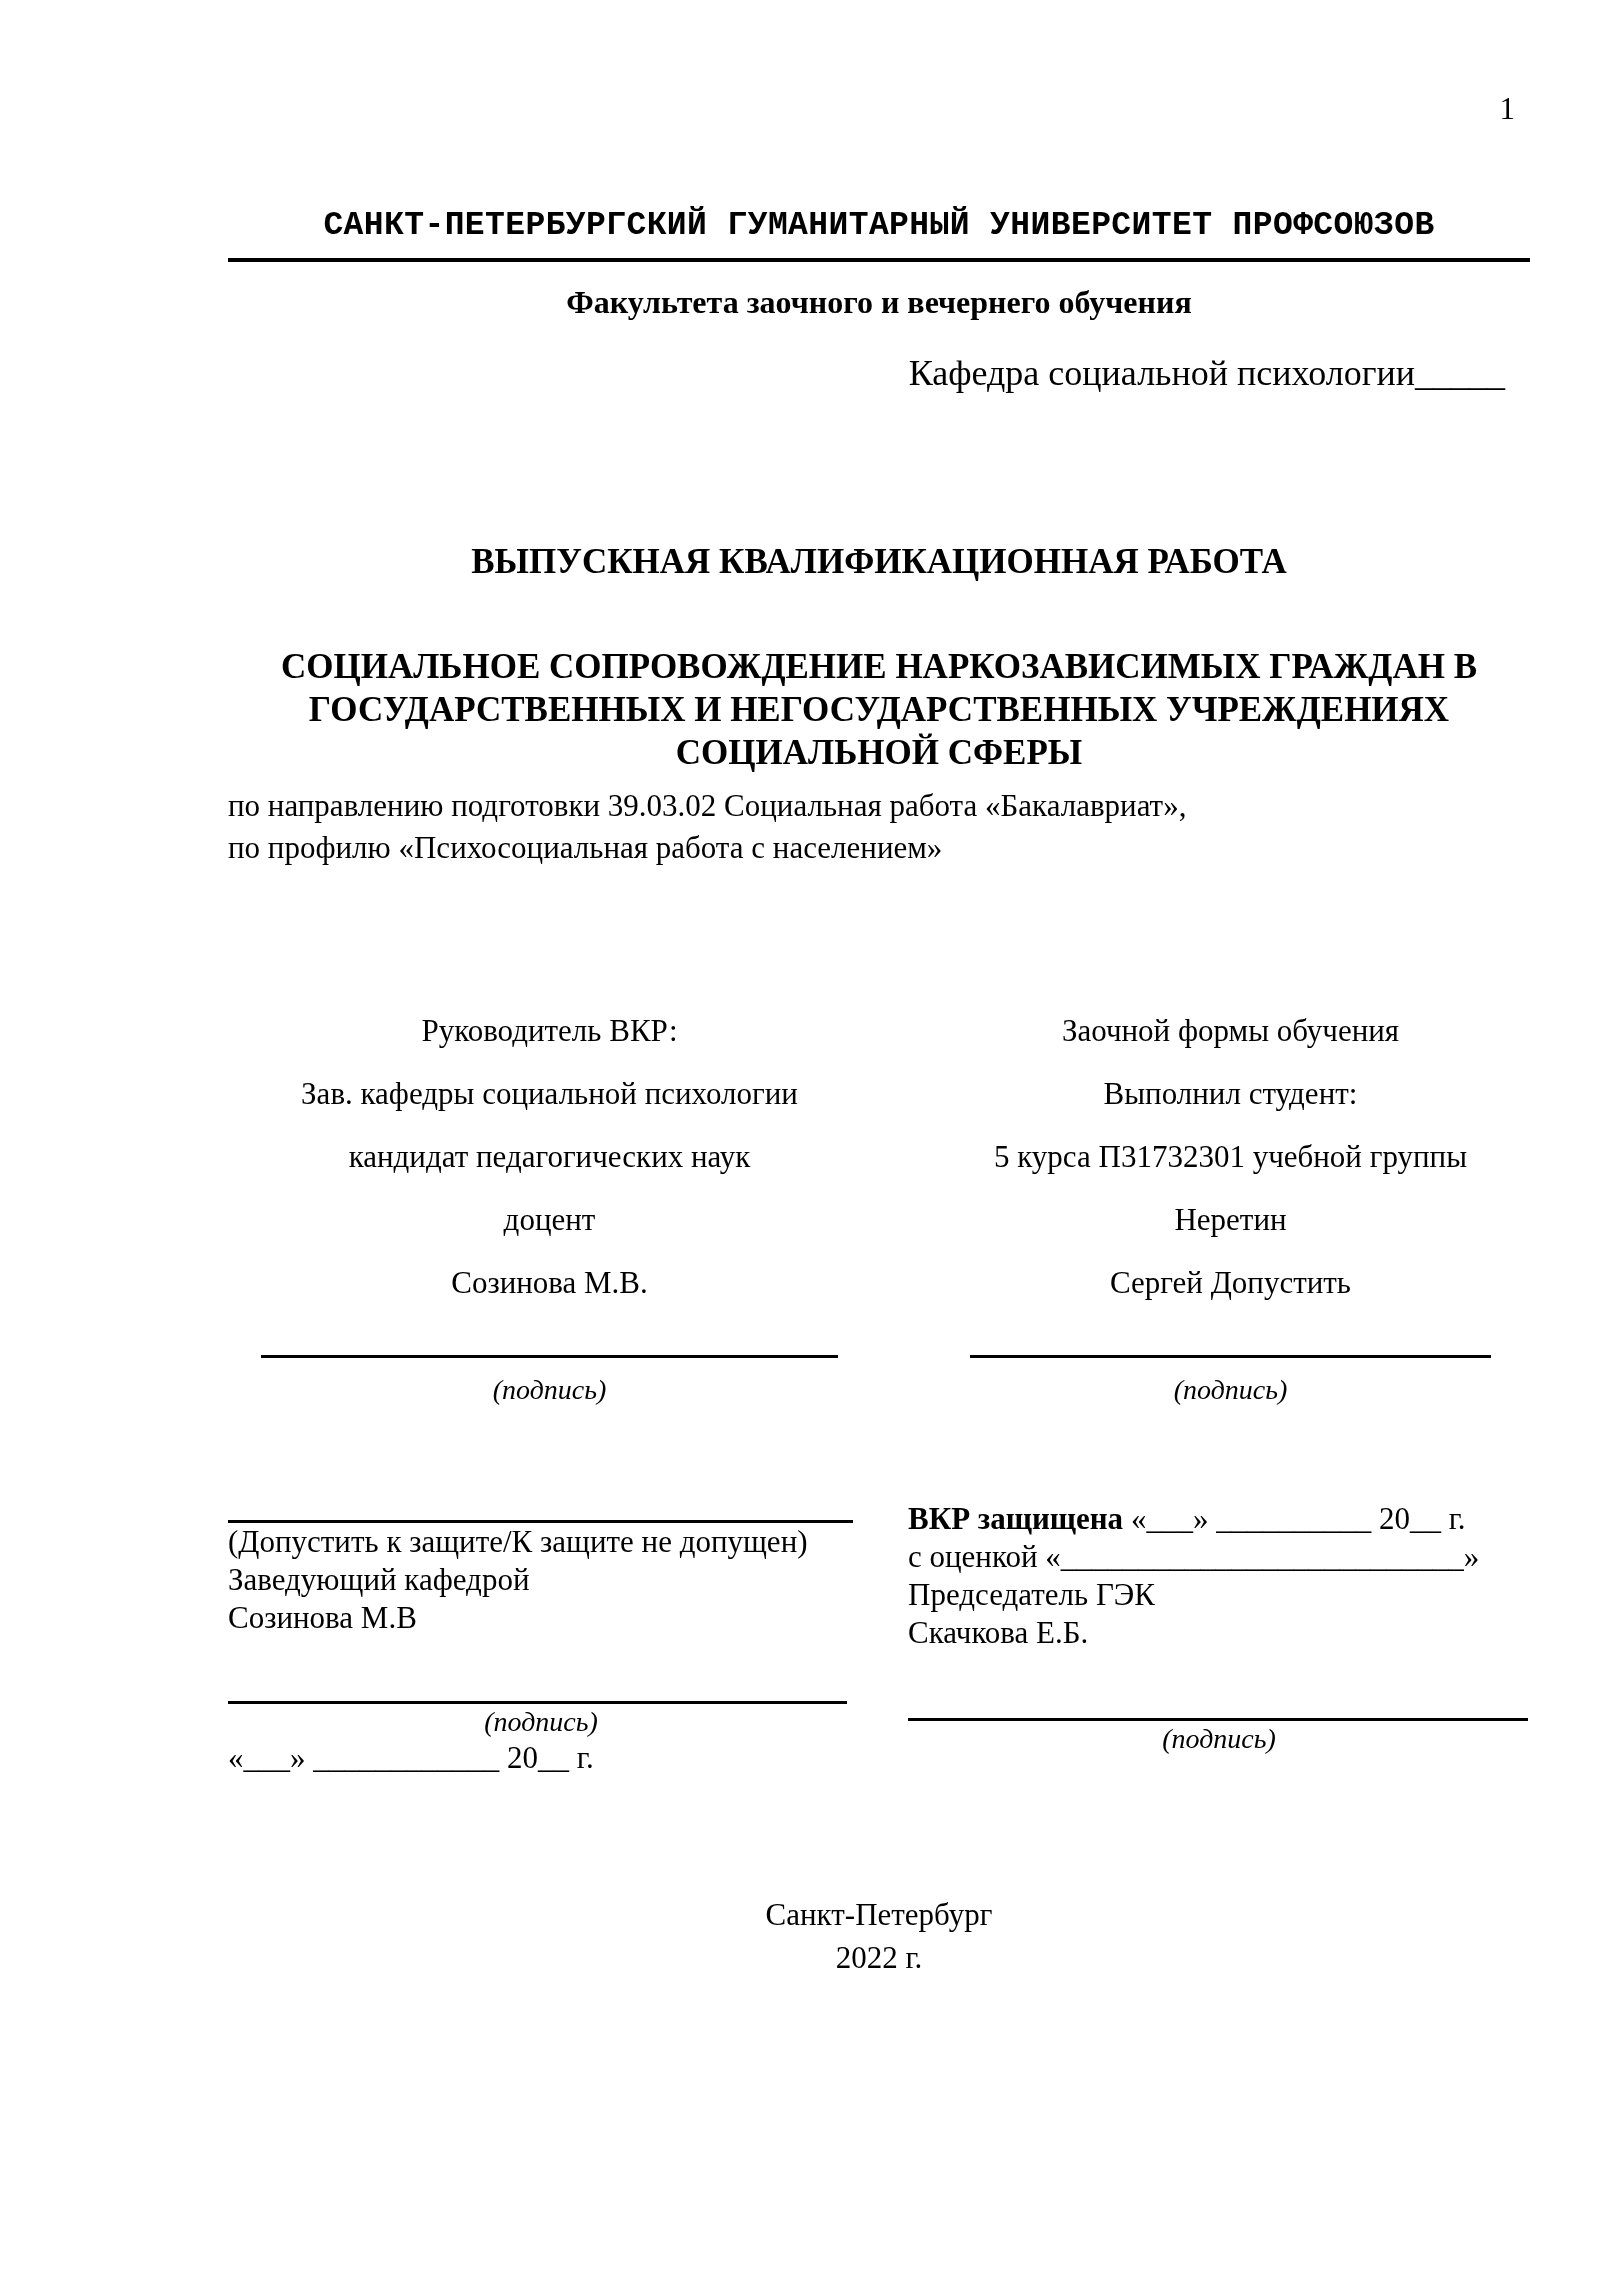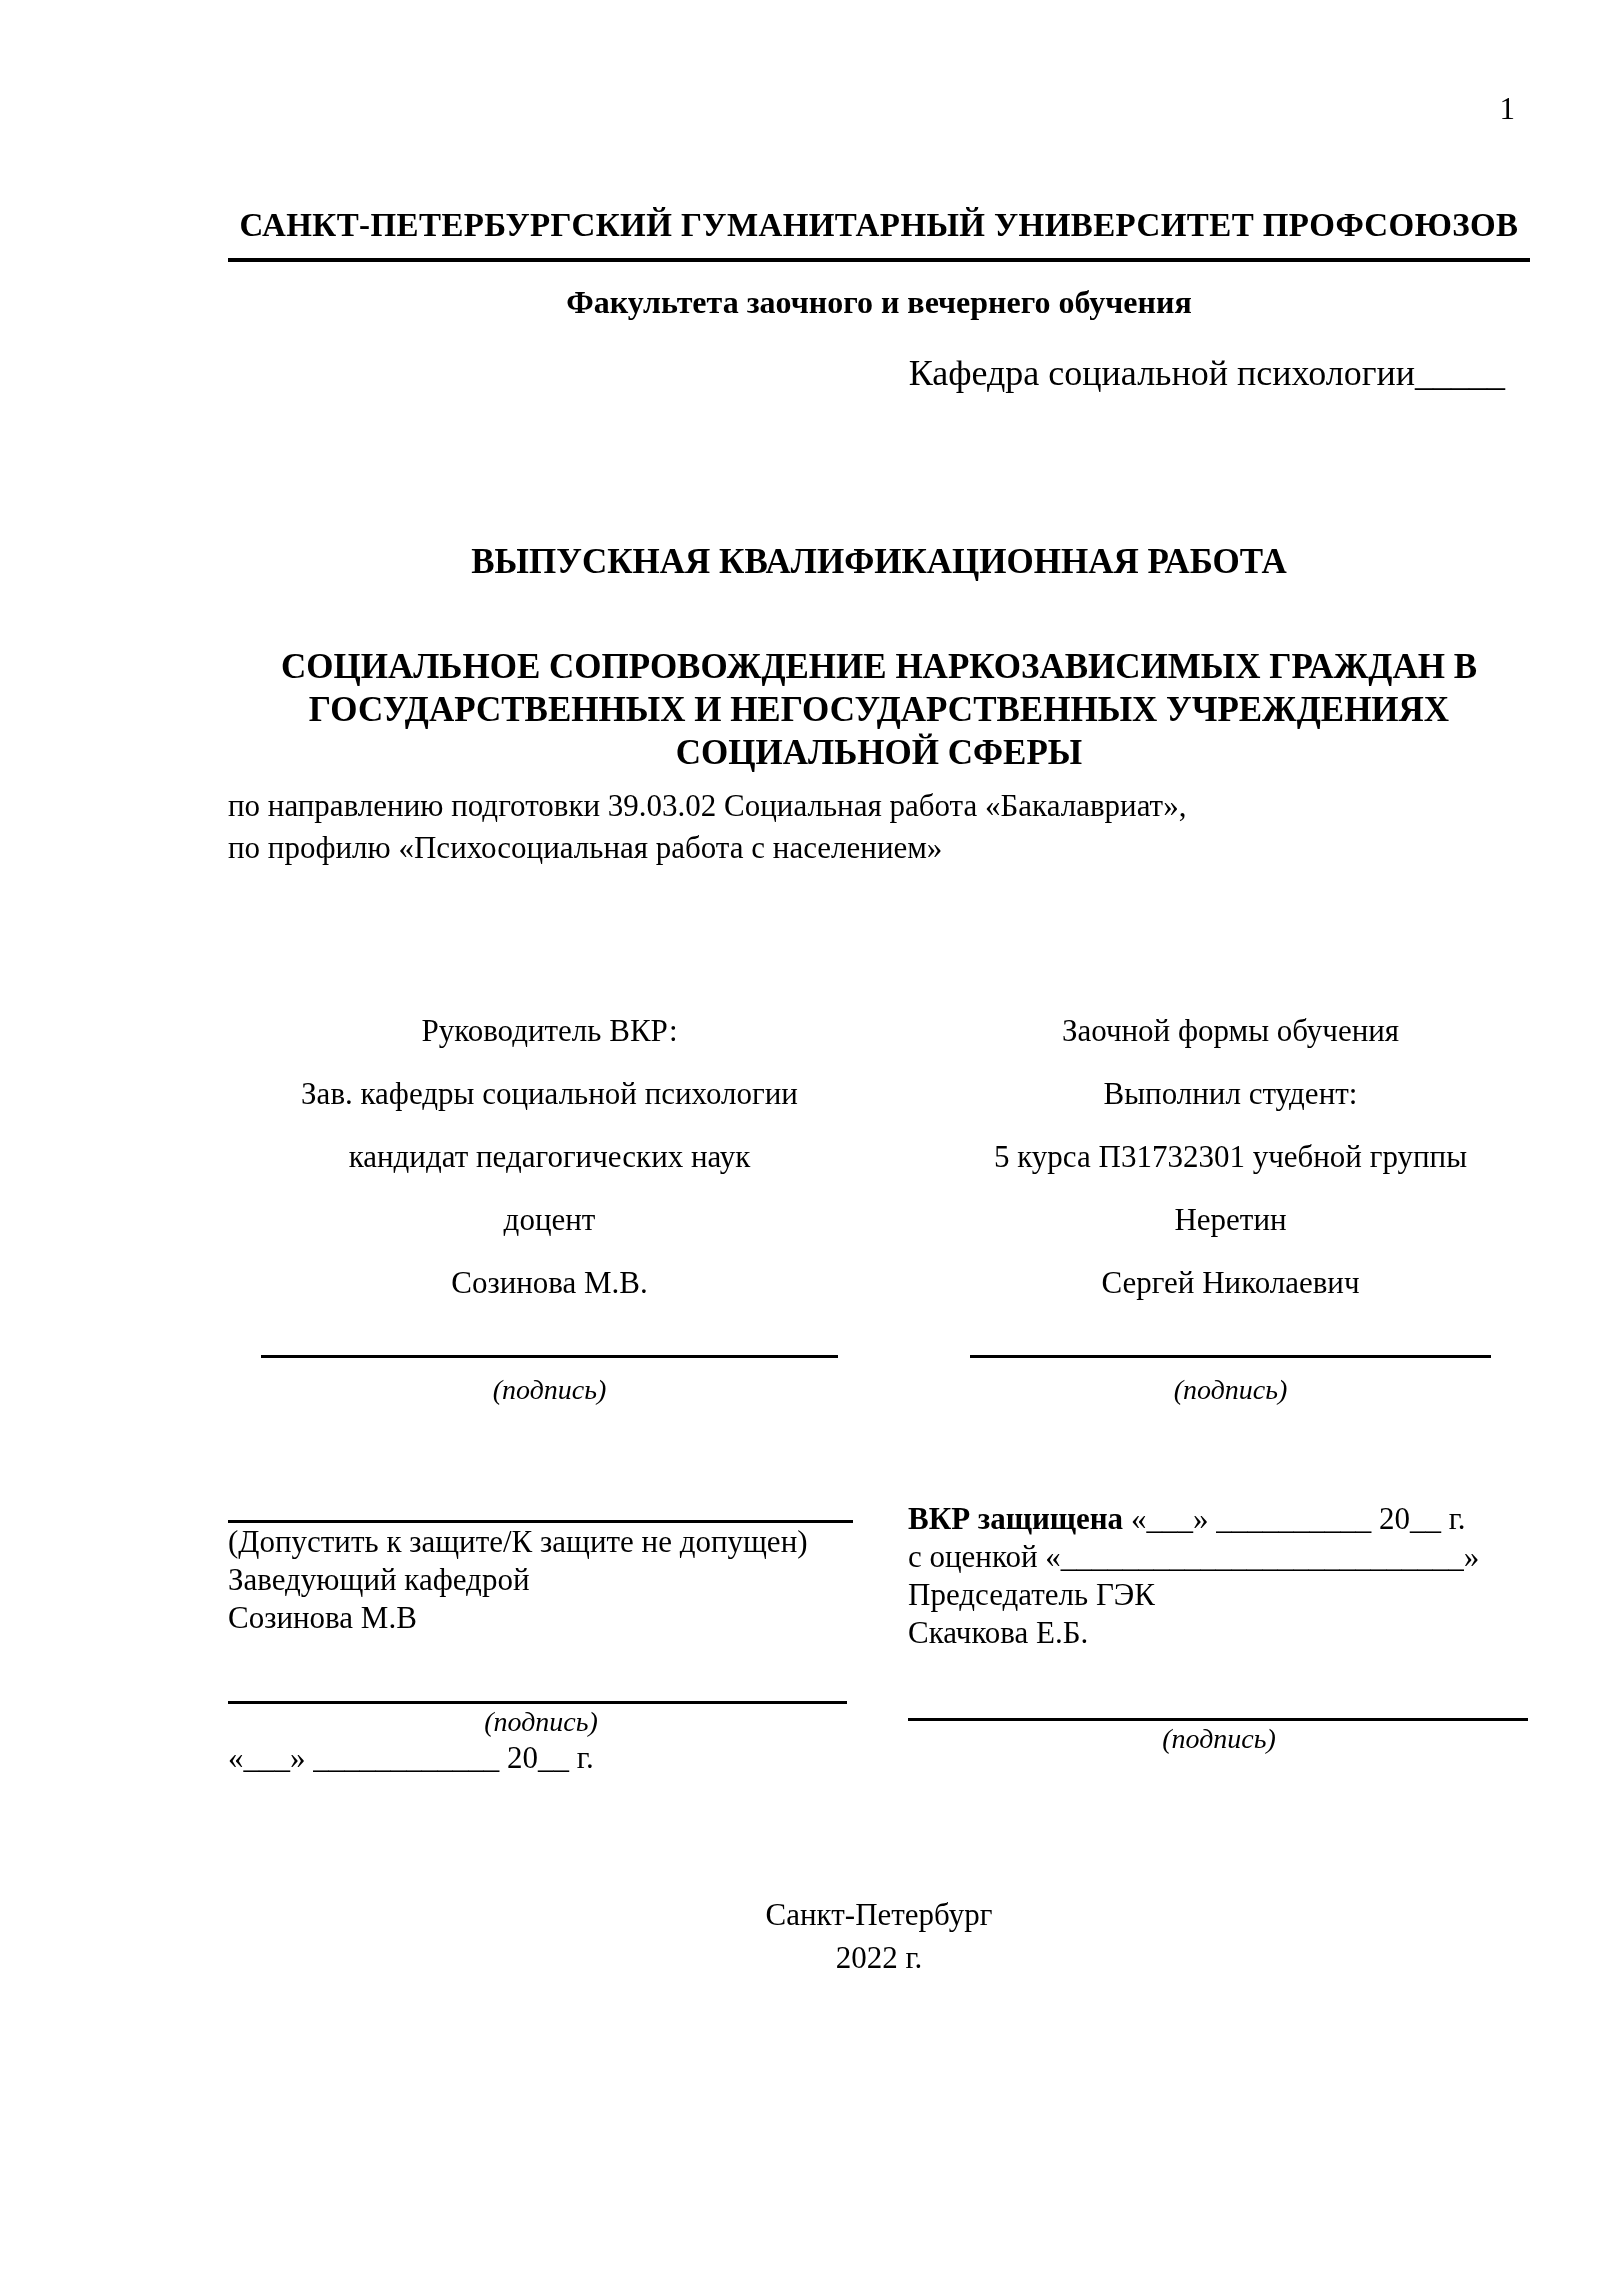--- a/index.html
+++ b/index.html
@@ -31,20 +31,21 @@
     top: 206px;
     left: 228px;
     width: 1302px;
     text-align: center;
     font-weight: bold;
     font-size: 33px;
     line-height: 39px;
     padding-bottom: 12.6px;
     border-bottom: 4.7px solid #000;
     letter-spacing: 0.4px;
+    font-family: Liberation Mono, monospace;
   }
   .faculty {
     position: absolute;
     top: 284px;
     left: 228px;
     width: 1302px;
     text-align: center;
     font-weight: bold;
     font-size: 32px;
   }
@@ -258,21 +259,21 @@
       <p>Созинова М.В.</p>
       <div class="sig-line sig-line-supervisor"></div>
       <p class="sig-caption">(подпись)</p>
     </div>
 
     <div class="col col-right">
       <p>Заочной формы обучения</p>
       <p>Выполнил студент:</p>
       <p>5 курса П31732301 учебной группы</p>
       <p>Неретин</p>
-      <p>Сергей Николаевич</p>
+      <p>Сергей Допустить</p>
       <div class="sig-line sig-line-student"></div>
       <p class="sig-caption">(подпись)</p>
     </div>
 
   </div>
 
   <div class="bottom">
 
     <div class="bottom-left">
       <div class="bl-line1"></div>

